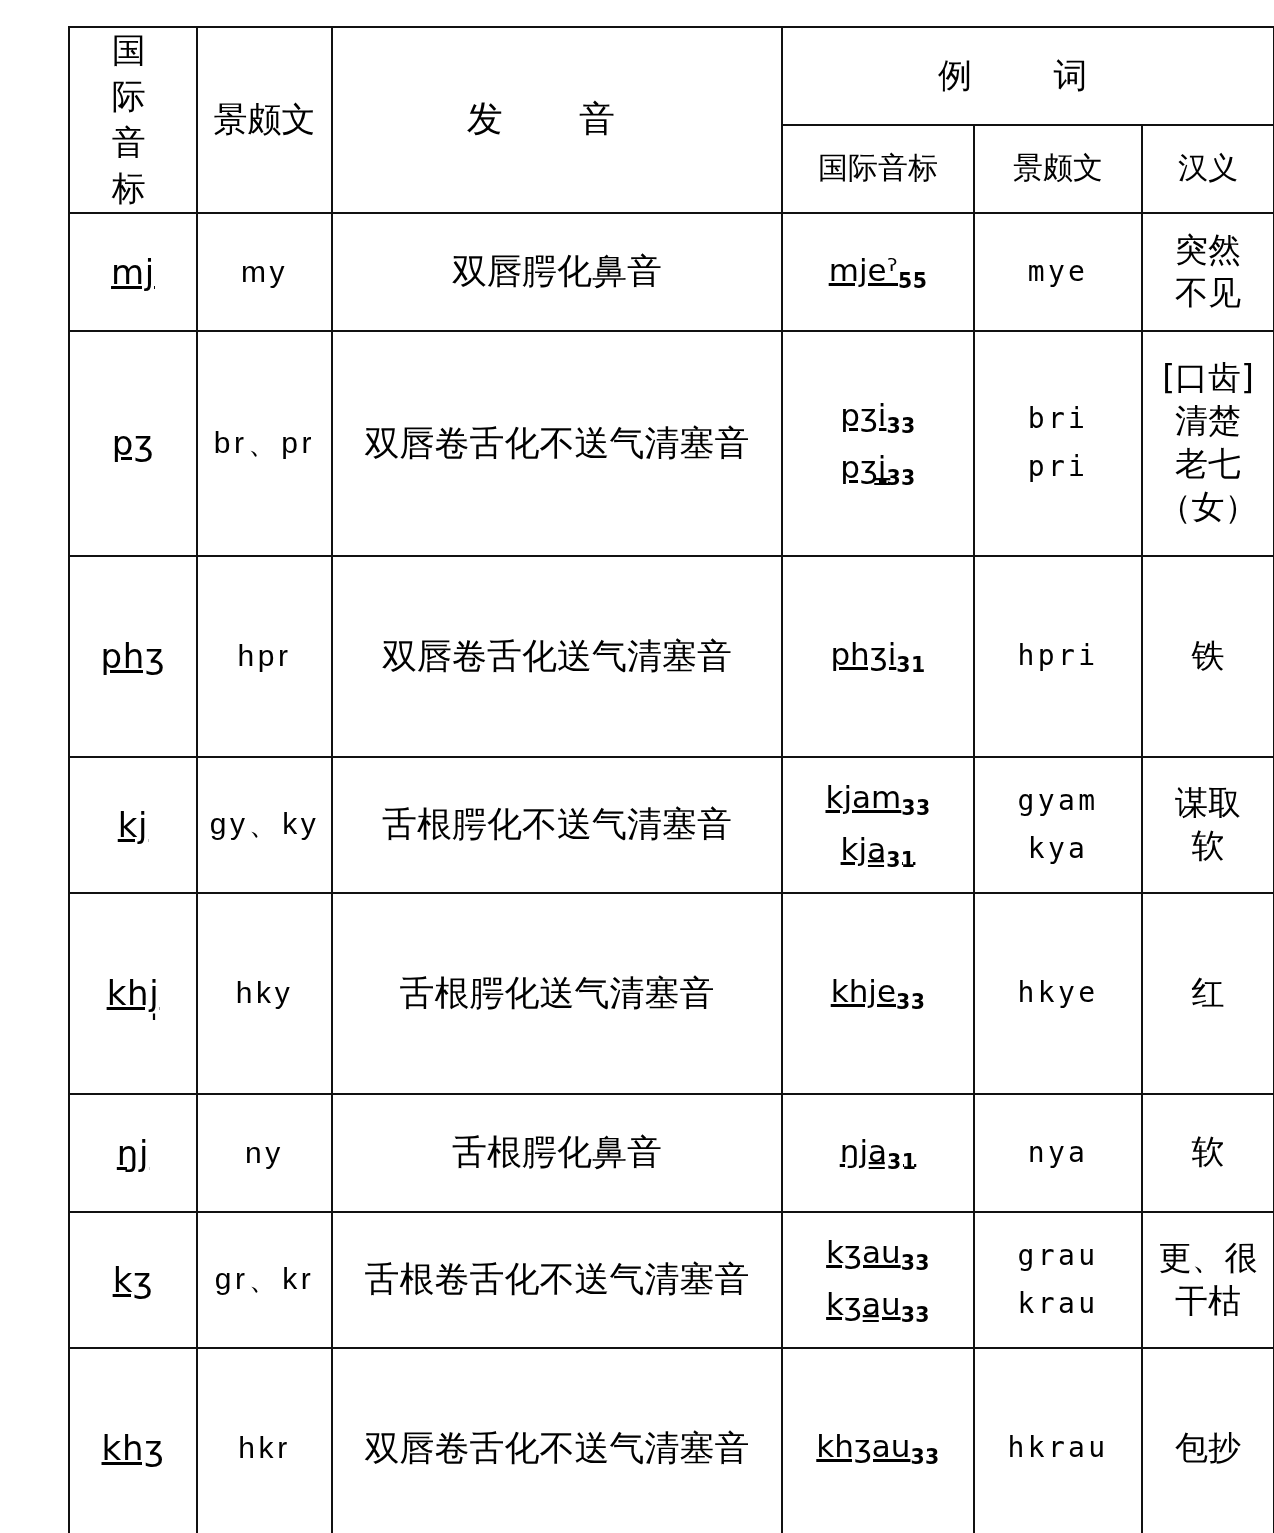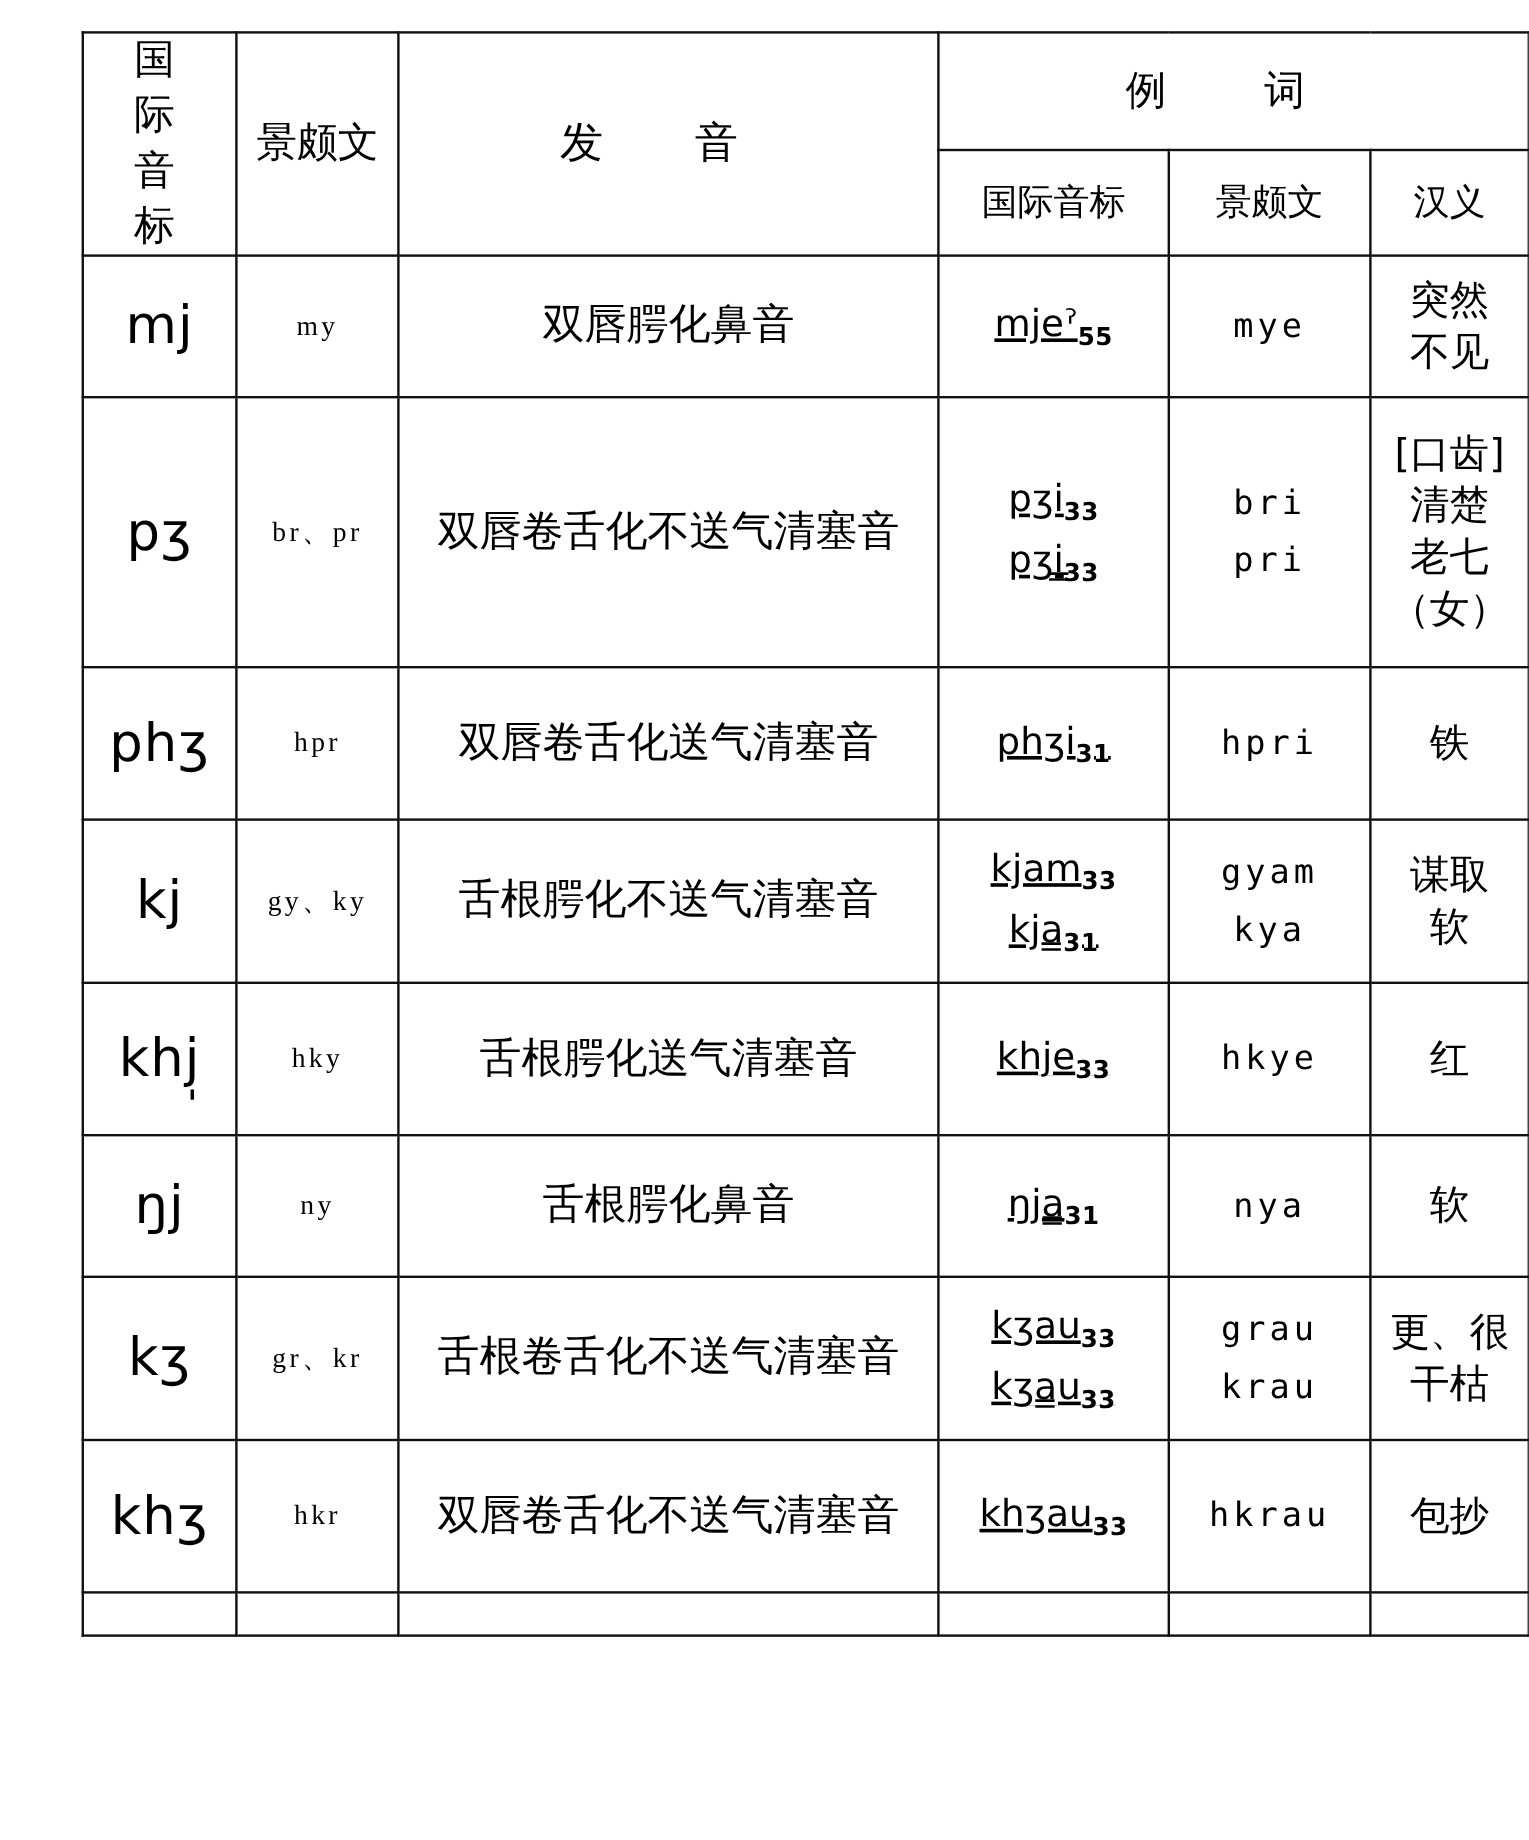--- a/index.html
+++ b/index.html
@@ -75,28 +75,29 @@
     font-family: "DejaVu Sans", sans-serif;
     font-size: 36px;
     letter-spacing: 0.9em;
     padding-left: 0.9em;
     margin-top: 37px;
   }
 
   
   .ipa {
     font-family: "DejaVu Sans", sans-serif;
-    font-size: 44px;
+    font-size: 34px;
     font-weight: bold;
     letter-spacing: 0.02em;
     padding: 10px 2px;
+    text-decoration: underline;
   }
   .mono {
-    font-family: Liberation Serif, serif;
-    font-size: 23px;
+    font-family: Liberation Sans, sans-serif;
+    font-size: 30px;
     letter-spacing: 0.12em;
     padding: 10px 2px;
   }
   .pron {
     font-family: "DejaVu Sans", sans-serif;
     font-size: 35px;
     line-height: 1.45;
     text-align: left;
     padding: 10px 14px 10px 34px;
     margin-top: 33px;
@@ -124,21 +125,21 @@
   .exjp {
     font-family: "DejaVu Sans Mono", monospace;
     font-size: 28px;
     letter-spacing: 0.12em;
     line-height: 1.7;
     padding: 8px 2px;
   }
   .line { display: block; }
   .tall { height: 118px; }
   .taller { height: 225px; }
-  .mid { height: 127px; }
+  .mid { height: 201px; }
   .bigmid { height: 136px; }
   .last-strip { height: 36px; }
 </style>
 </head>
 <body>
 
 <div class="page">
 
   <table class="ipa-table">
     <colgroup>

